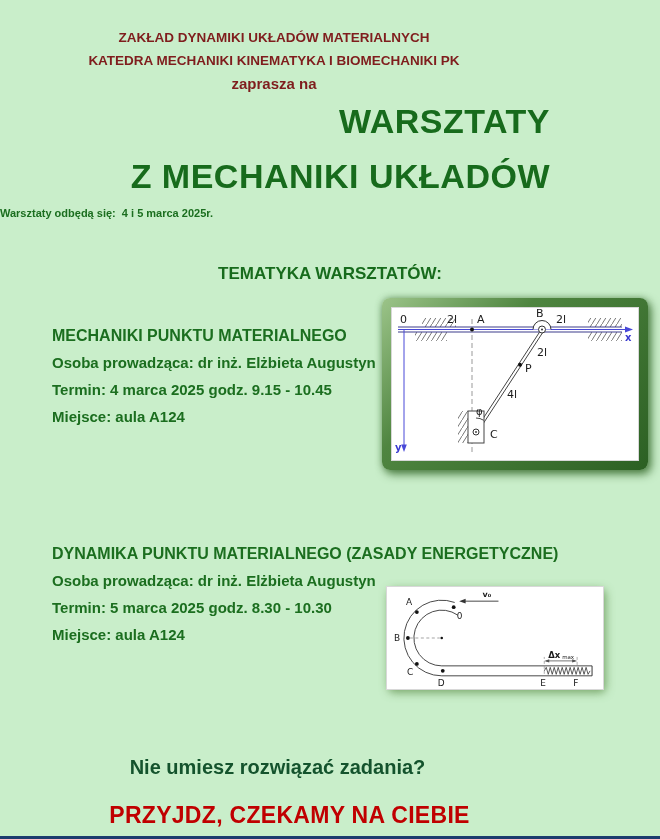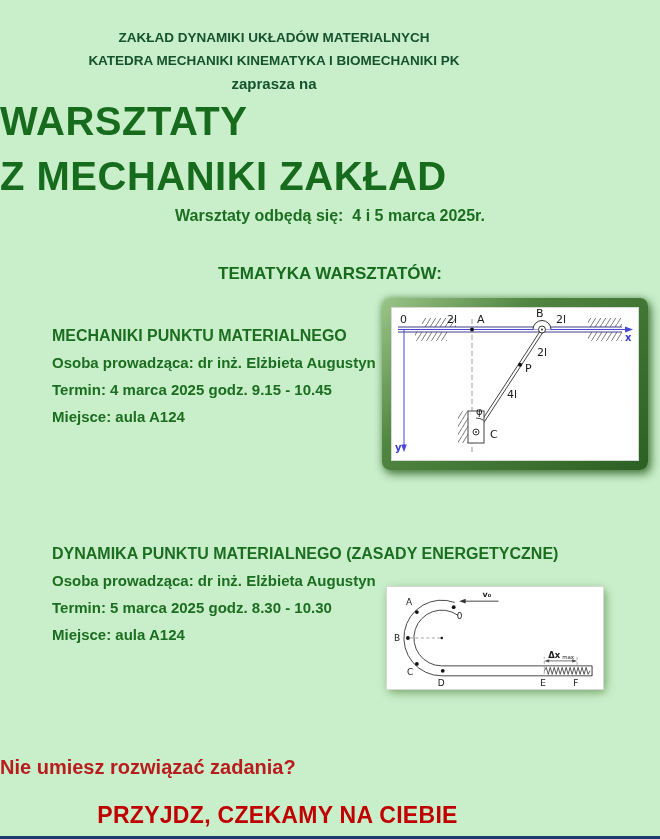--- a/index.html
+++ b/index.html
@@ -5,24 +5,24 @@
   html,body{margin:0;padding:0;}
   .poster{
     position:relative;
     width:660px;height:839px;
     background:#c9eeca;
     font-family:"Liberation Sans", sans-serif;
     overflow:hidden;
   }
   .abs{position:absolute;}
 
-  .institute{left:0;top:26px;width:548px;font-weight:bold;font-size:13.5px;line-height:23px;color:#14532d;text-align:center;}
+  .institute{left:0;top:26px;width:548px;font-weight:bold;font-size:13.5px;line-height:23px;color:#7f1d1d;text-align:center;}
   .invite-intro{font-size:15px;}
-  .main-title{left:0;top:94px;width:550px;font-weight:bold;font-size:40px;line-height:55px;color:#176b1c;text-align:left;letter-spacing:.5px;}
-  .subtitle{left:0;top:207px;width:660px;font-weight:bold;font-size:16px;color:#1b6e1f;text-align:center;white-space:pre-wrap;}
+  .main-title{left:0;top:94px;width:550px;font-weight:bold;font-size:34px;line-height:55px;color:#176b1c;text-align:right;letter-spacing:.5px;}
+  .subtitle{left:0;top:207px;width:660px;font-weight:bold;font-size:11px;color:#1b6e1f;text-align:left;white-space:pre-wrap;}
   .topics-heading{left:0;top:264px;width:660px;font-weight:bold;font-size:17px;color:#176b1c;text-align:center;}
 
   .workshop{left:52px;width:420px;font-weight:bold;color:#1b6e1f;font-size:15px;line-height:27px;}
   .workshop .w-title{font-size:16px;}
   .workshop1{top:322px;width:560px;}
   .workshop2{top:540px;width:600px;}
 
   .fig-frame{
     position:absolute;border-radius:8px;
   }
@@ -34,38 +34,38 @@
   .fig2-frame{
     left:386px;top:586px;width:218px;height:104px;border-radius:6px;
     background:linear-gradient(135deg,#b9d8a3 0%,#6aa24f 45%,#487d38 100%);
     box-shadow:2px 3px 8px rgba(90,140,70,.7);
   }
   .fig-inner{background:#ffffff;width:100%;height:100%;border:1px solid #d8d8d8;box-sizing:border-box;}
   svg{display:block;}
   svg text{font-family:"DejaVu Sans", sans-serif;fill:#1a1a1a;}
   .ax{fill:#3a3ad0;font-weight:bold;}
 
-  .closing-question{left:0;top:756px;width:555px;font-weight:bold;font-size:20px;color:#b91c1c;}
-  .closing-invite{left:0;top:802px;width:555px;font-weight:bold;font-size:23px;color:#c00000;text-align:center;letter-spacing:.3px;}
+  .closing-question{left:0;top:756px;width:555px;font-weight:bold;font-size:20px;color:#14532d;text-align:center;}
+  .closing-invite{left:12px;top:802px;width:555px;font-weight:bold;font-size:23px;color:#c00000;text-align:center;letter-spacing:.3px;}
   .bottom-rule{left:0;bottom:0;width:660px;height:3px;background:#1c3c6e;}
 </style>
 </head>
 <body>
 
 <div class="poster">
 
   <div class="abs institute">
     <div>ZAKŁAD DYNAMIKI UKŁADÓW MATERIALNYCH</div>
     <div>KATEDRA MECHANIKI KINEMATYKA I BIOMECHANIKI PK</div>
     <div class="invite-intro">zaprasza na</div>
   </div>
 
   <div class="abs main-title">
     <div>WARSZTATY</div>
-    <div>Z MECHANIKI ZAKŁAD</div>
+    <div>Z MECHANIKI UKŁADÓW</div>
   </div>
 
   <div class="abs subtitle">Warsztaty odbędą się:  4 i 5 marca 2025r.</div>
 
   <div class="abs topics-heading">TEMATYKA WARSZTATÓW:</div>
 
   <div class="abs workshop workshop1">
     <div class="w-title">MECHANIKI PUNKTU MATERIALNEGO</div>
     <div>Osoba prowadząca: dr inż. Elżbieta Augustyn</div>
     <div>Termin: 4 marca 2025 godz. 9.15 - 10.45</div>

